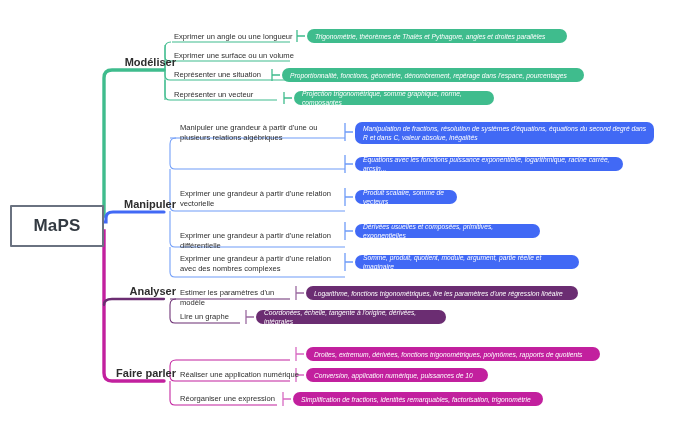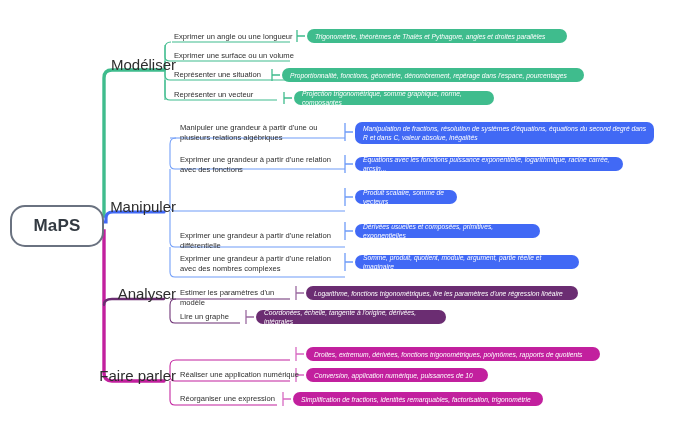--- a/index.html
+++ b/index.html
@@ -29,35 +29,35 @@
     pointer-events: none;
   }
   
   .root-node {
     position: absolute;
     left: 10px;
     top: 205px;
     width: 90px;
     height: 38px;
     border: 2px solid #6a7280;
-    border-radius: 15px;
+    border-radius: 1px;
     background: #ffffff;
     display: flex;
     align-items: center;
     justify-content: center;
     font-size: 17px;
     font-weight: 700;
     color: #333a42;
     letter-spacing: .2px;
   }
   
   .branch-title {
     position: absolute;
-    font-size: 15px;
-    font-weight: 400;
+    font-size: 11px;
+    font-weight: 700;
     color: #2d2d2d;
     white-space: nowrap;
     text-align: right;
   }
   
   .leaf-label {
     position: absolute;
     font-size: 7.6px;
     line-height: 9.6px;
     color: #2e2e2e;
@@ -147,21 +147,21 @@
   <div class="leaf-label" style="left:174px; top:32px; width:120px;">Exprimer un angle ou une longueur</div>
   <div class="leaf-label" style="left:174px; top:51px; width:120px;">Exprimer une surface ou un volume</div>
   <div class="leaf-label" style="left:174px; top:70px; width:120px;">Représenter une situation</div>
   <div class="leaf-label" style="left:174px; top:90px; width:120px;">Représenter un vecteur</div>
 
   <div class="badge green" style="left:307px; top:29px; width:260px; height:14px;">Trigonométrie, théorèmes de Thalès et Pythagore, angles et droites parallèles</div>
   <div class="badge green" style="left:282px; top:68px; width:302px; height:14px;">Proportionnalité, fonctions, géométrie, dénombrement, repérage dans l'espace, pourcentages</div>
   <div class="badge green" style="left:294px; top:91px; width:200px; height:14px;">Projection trigonométrique, somme graphique, norme, composantes</div>
 
   <div class="leaf-label" style="left:180px; top:123px; width:160px;">Manipuler une grandeur à partir d'une ou plusieurs relations algébriques</div>
-  <div class="leaf-label" style="left:180px; top:155px; width:160px;">Exprimer une grandeur à partir d'une relation avec des fonctions</div>
+  <div class="leaf-label" style="left:180px; top:189px; width:160px;">Exprimer une grandeur à partir d'une relation vectorielle</div>
   <div class="leaf-label" style="left:180px; top:224px; width:160px;margin-top:7px;">Exprimer une grandeur à partir d'une relation différentielle</div>
   <div class="leaf-label" style="left:180px; top:254px; width:160px;">Exprimer une grandeur à partir d'une relation avec des nombres complexes</div>
 
   <div class="badge blue" style="left:355px; top:122px; width:299px; height:22px;">Manipulation de fractions, résolution de systèmes d'équations, équations du second degré dans R et dans C, valeur absolue, inégalités</div>
   <div class="badge blue" style="left:355px; top:157px; width:268px; height:14px;">Equations avec  les fonctions puissance exponentielle, logarithmique, racine carrée, arcsin...</div>
   <div class="badge blue" style="left:355px; top:190px; width:102px; height:14px;">Produit scalaire, somme de vecteurs</div>
   <div class="badge blue" style="left:355px; top:224px; width:185px; height:14px;">Dérivées usuelles et composées, primitives, exponentielles</div>
   <div class="badge blue" style="left:355px; top:255px; width:224px; height:14px;">Somme, produit, quotient, module, argument, partie réelle et imaginaire</div>
 
   <div class="leaf-label" style="left:180px; top:288px; width:120px;">Estimer les paramètres d'un modèle</div>

